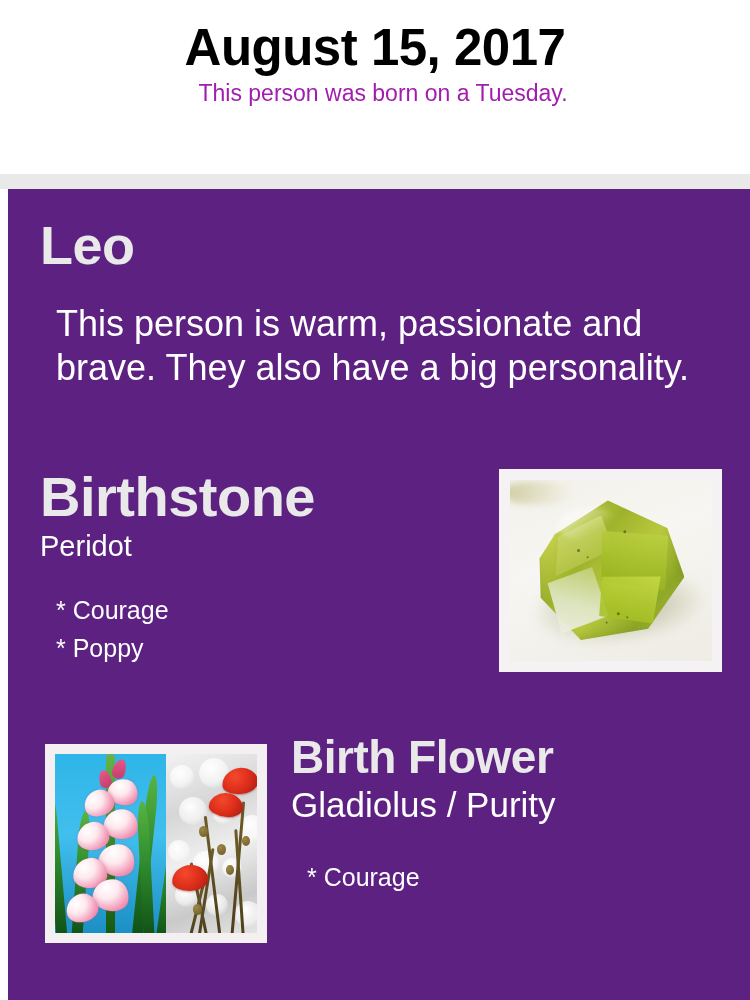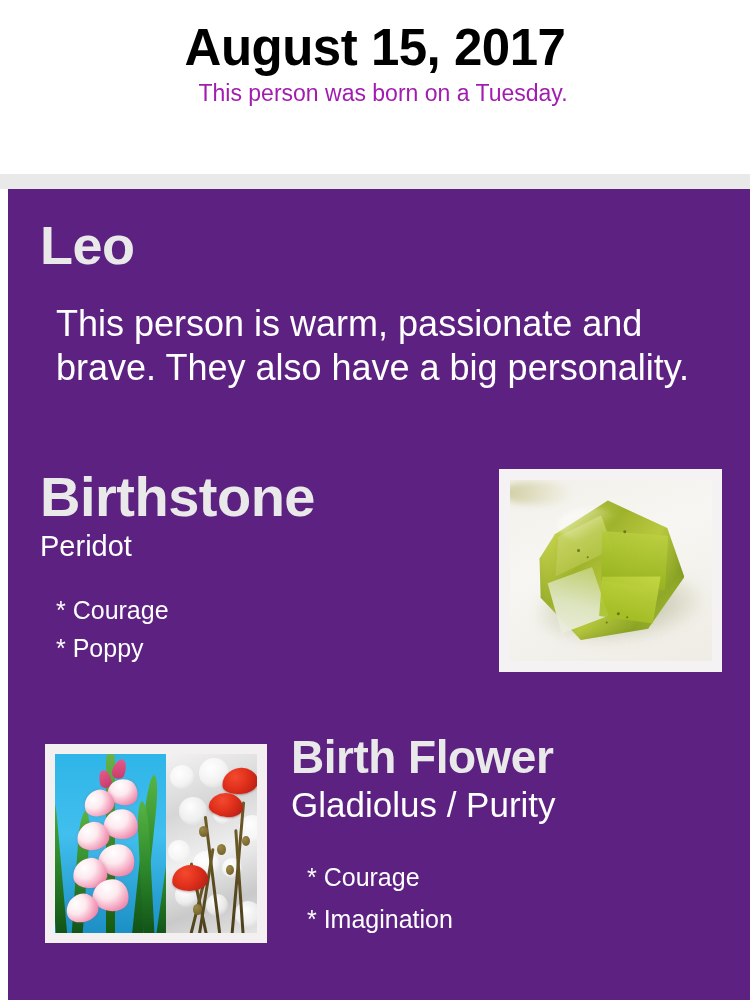--- a/index.html
+++ b/index.html
@@ -464,20 +464,19 @@
           </div>
 
         </div>
       </div>
 
       <div class="flower-text">
         <h2 class="flower-title">Birth Flower</h2>
         <div class="flower-name">Gladiolus / Purity</div>
         <ul class="trait-list">
           <li>* Courage</li>
-          <li>* Imagination</li>
         </ul>
       </div>
 
     </div>
 
   </div>
 </div>
 
 </body></html>

